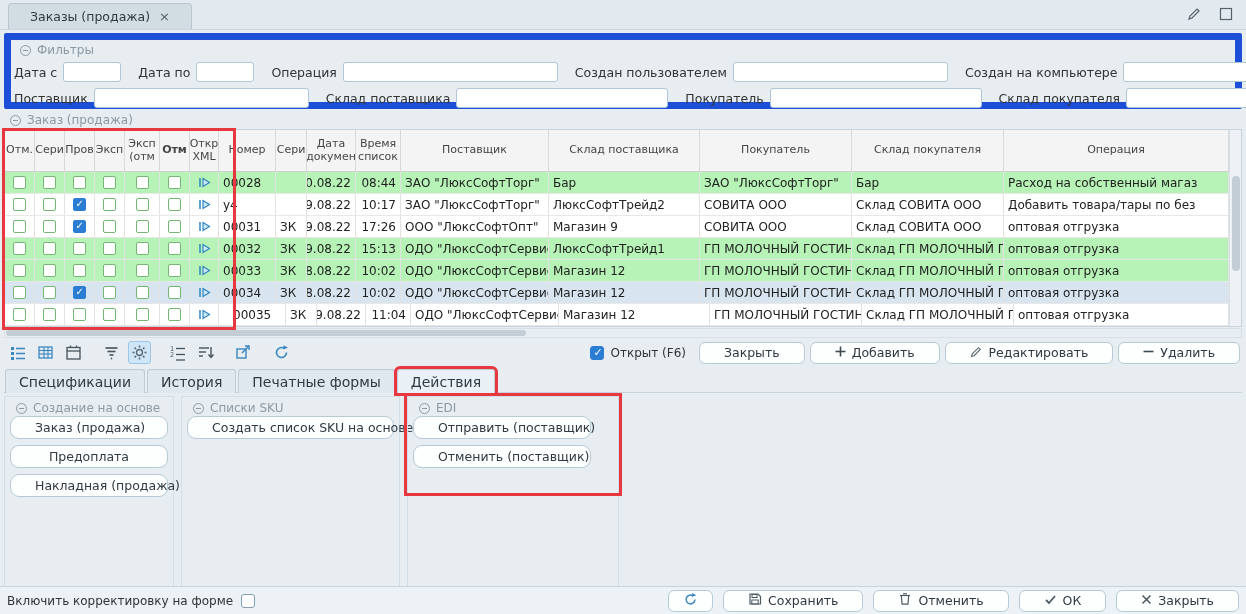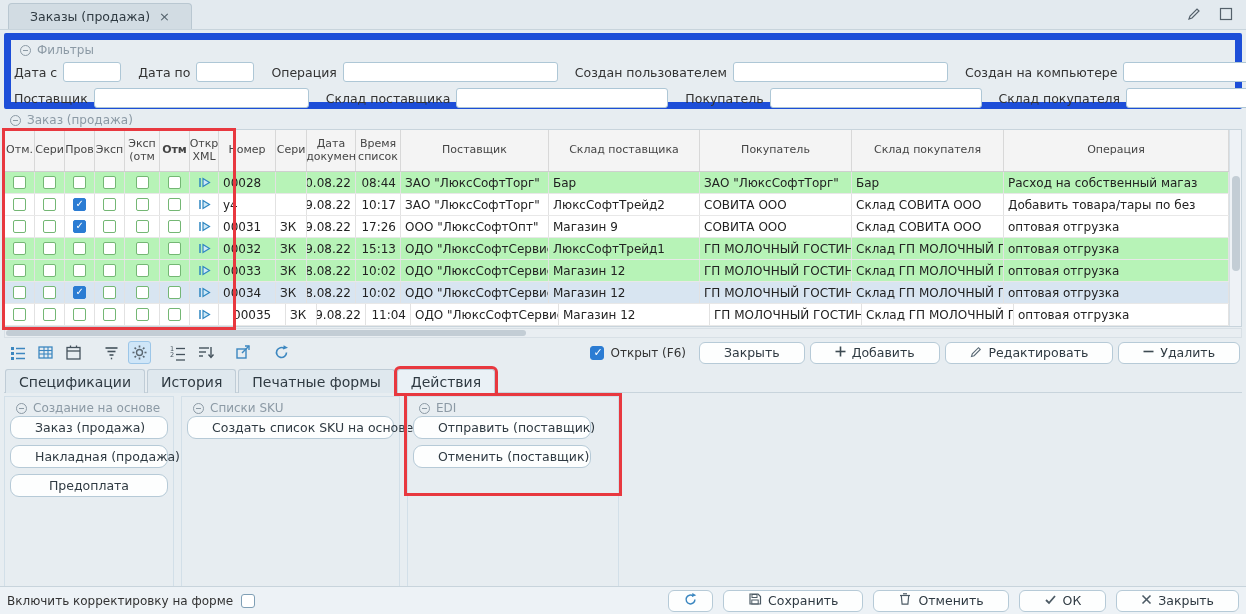--- a/index.html
+++ b/index.html
@@ -577,22 +577,22 @@
       <div class="subtab active annotated">Действия</div>
     </div>
 
   <div class="content" id="content">
       <div class="panel panel0">
         <div class="gb-head">
           <span class="collapse"></span>
           <span>Создание на основе</span>
         </div>
         <button class="btn pbtn">Заказ (продажа)</button>
+        <button class="btn pbtn">Предоплата</button>
         <button class="btn pbtn">Накладная (продажа)</button>
-        <button class="btn pbtn">Предоплата</button>
       </div>
       <div class="panel panel1">
         <div class="gb-head">
           <span class="collapse"></span>
           <span>Списки SKU</span>
         </div>
         <button class="btn pbtn">Создать список SKU на основе</button>
       </div>
       <div class="panel panel2">
         <div class="gb-head">

